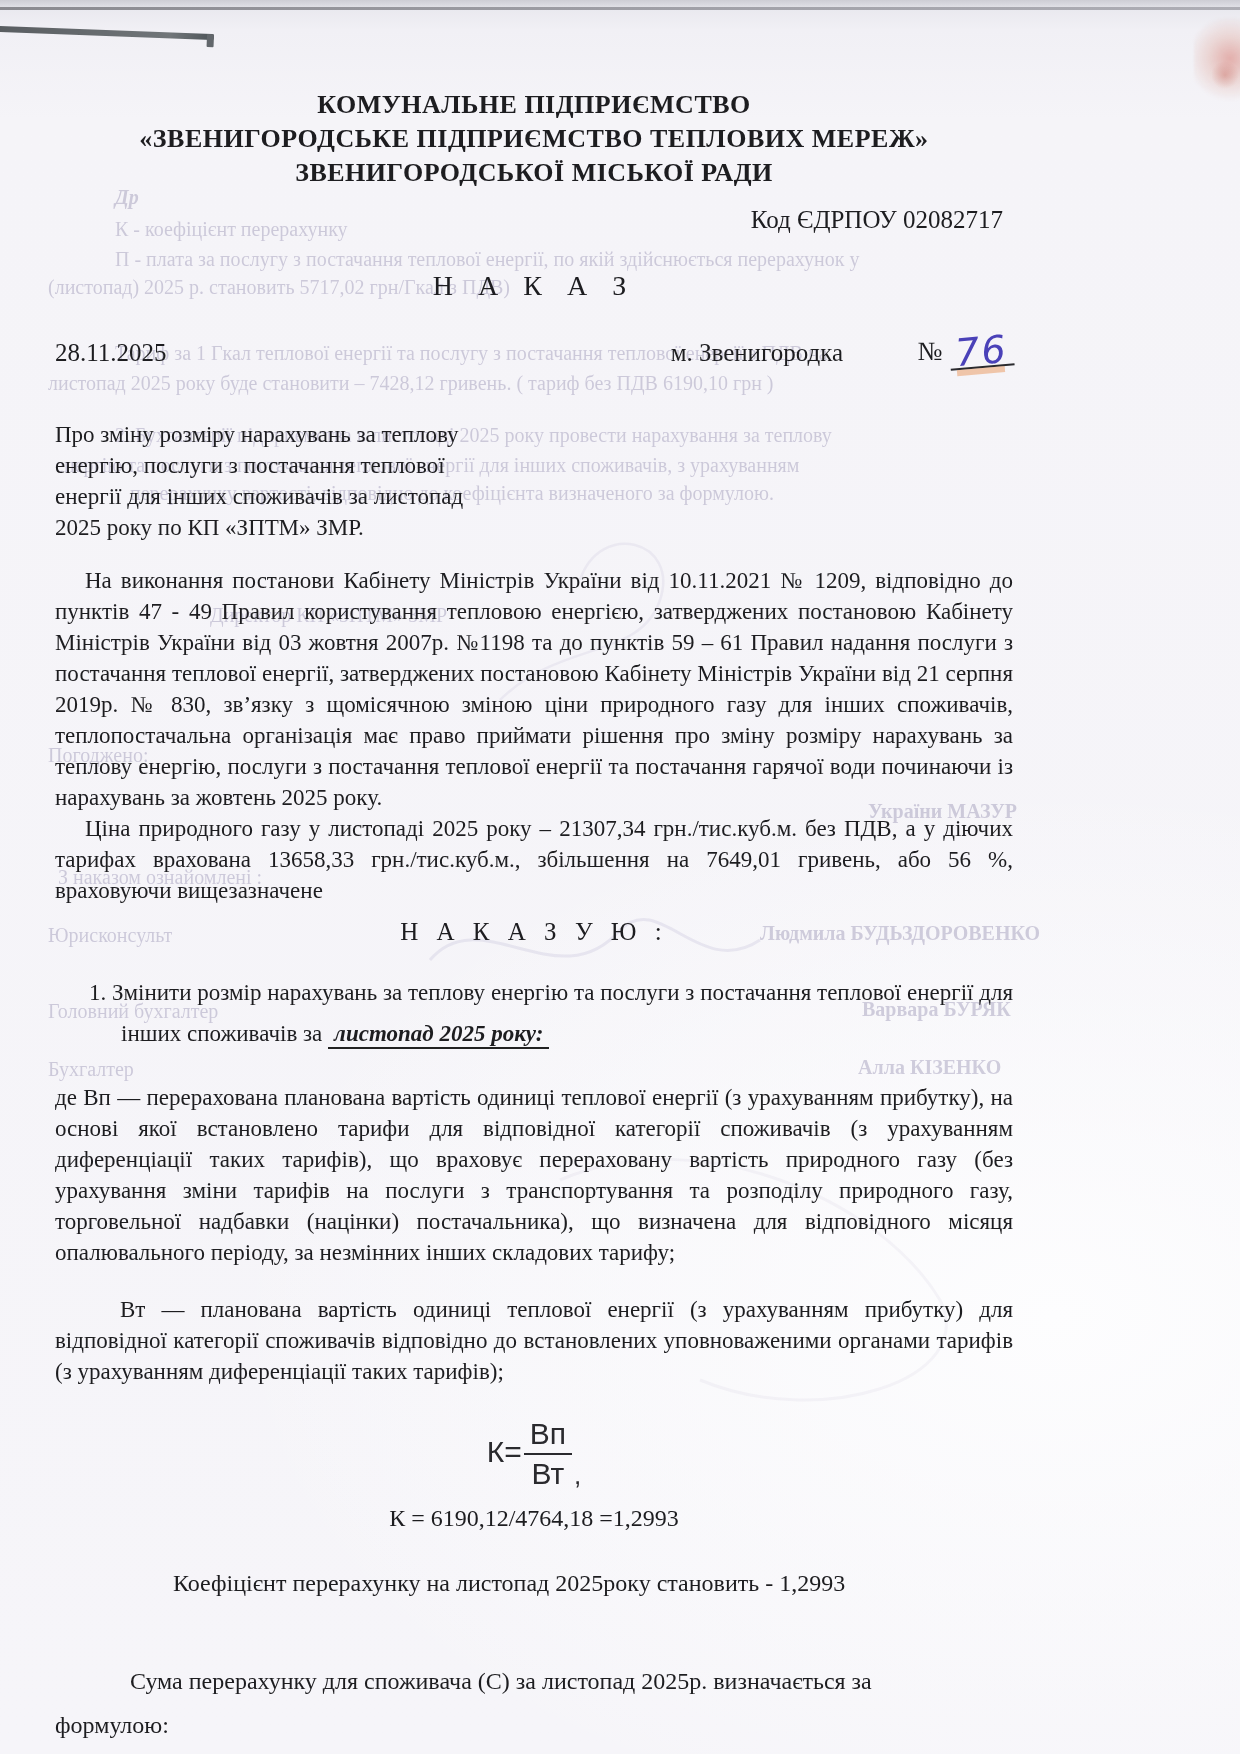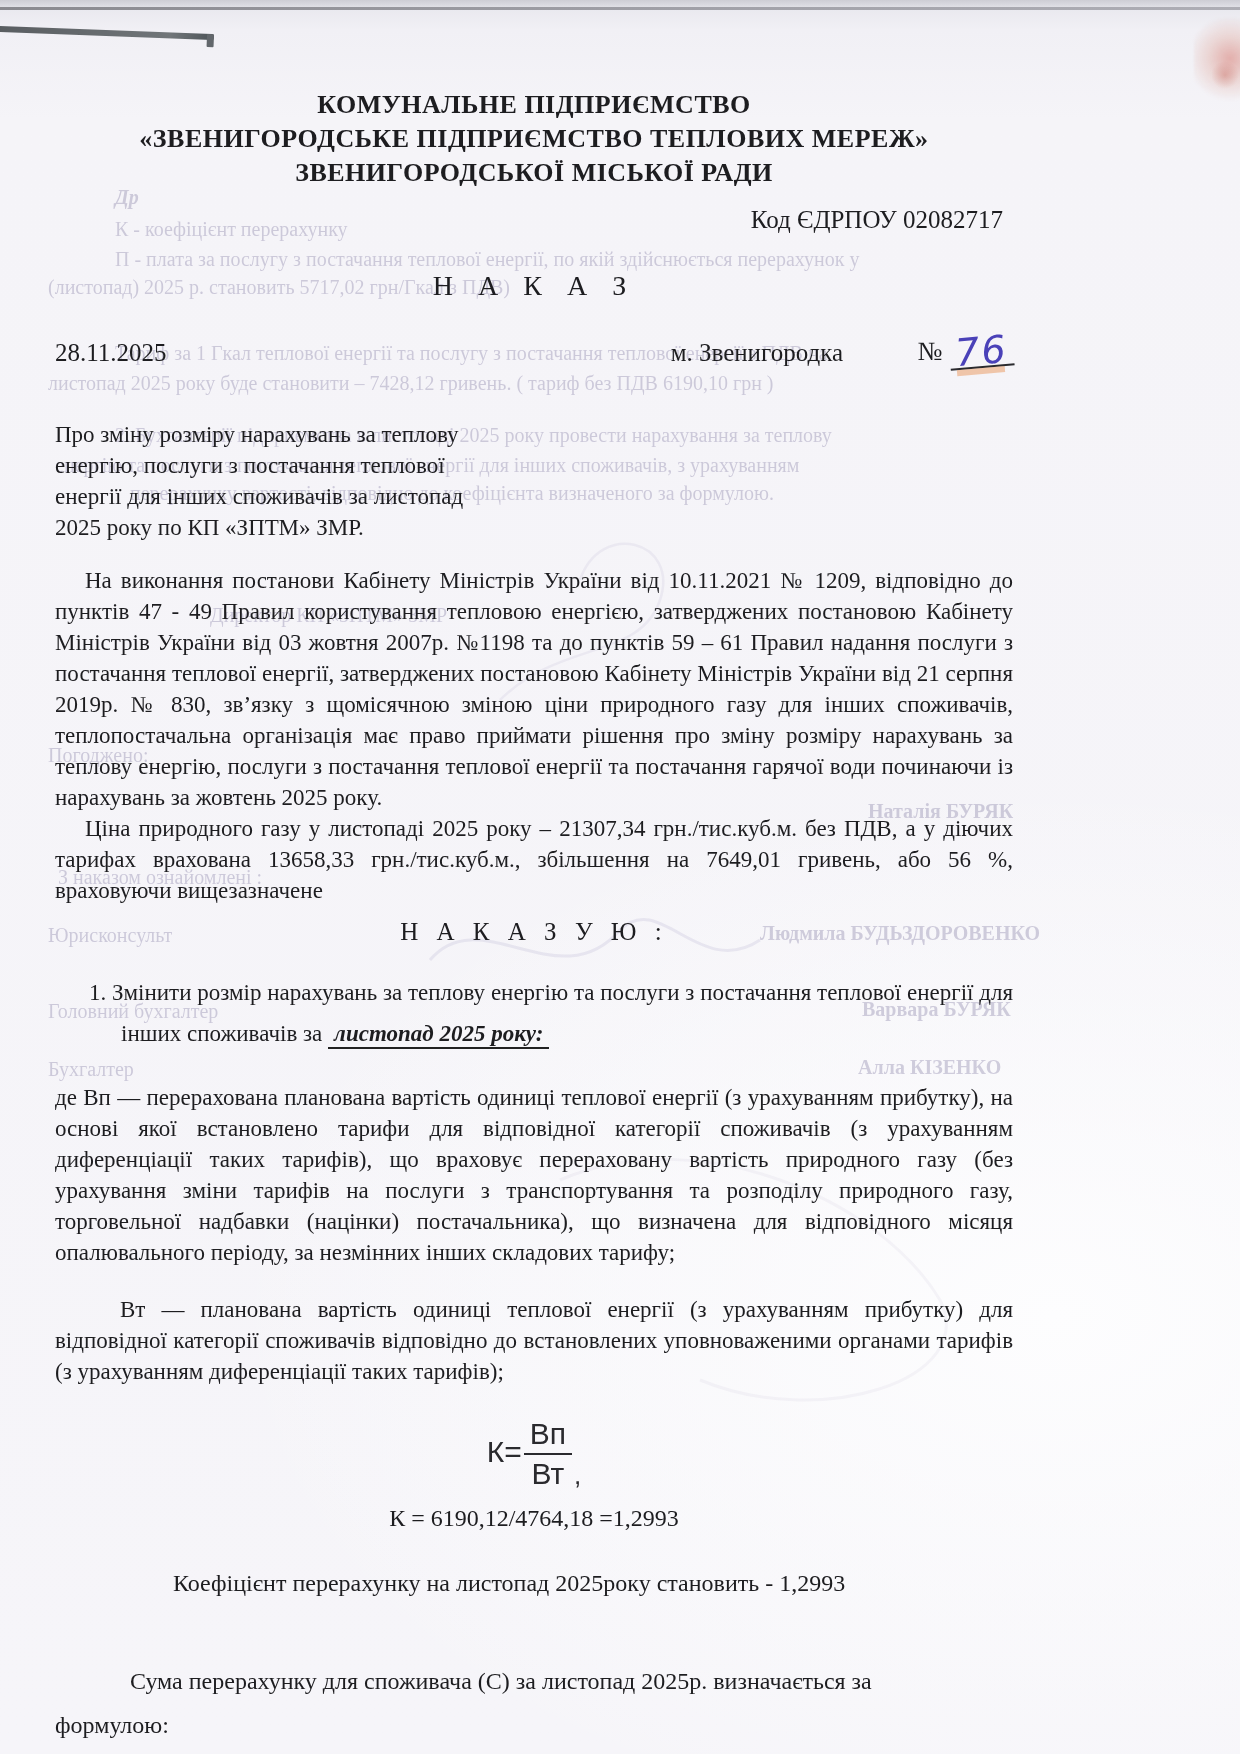--- a/index.html
+++ b/index.html
@@ -99,21 +99,21 @@
       <div class="ghost-line" style="left: 115px; top: 218px;">К - коефіцієнт перерахунку</div>
       <div class="ghost-line" style="left: 115px; top: 248px;">П - плата за послугу з постачання теплової енергії, по якій здійснюється перерахунок у</div>
       <div class="ghost-line" style="left: 48px; top: 276px;">(листопад) 2025 р. становить  5717,02  грн/Гкал з ПДВ)</div>
       <div class="ghost-line" style="left: 115px; top: 342px;">Тариф за 1 Гкал теплової енергії та послугу з постачання теплової енергії  з ПДВ на</div>
       <div class="ghost-line" style="left: 48px; top: 372px;">листопад  2025 року  буде становити –  7428,12 гривень. ( тариф без ПДВ   6190,10 грн )</div>
       <div class="ghost-line" style="left: 115px; top: 424px;">2.  Бухгалтерії  підприємства  в  листопаді  2025  року  провести   нарахування  за  теплову</div>
       <div class="ghost-line" style="left: 55px; top: 454px;">енергію та  послуги  з  постачання  теплової  енергії  для  інших  споживачів,  з  урахуванням</div>
       <div class="ghost-line" style="left: 130px; top: 482px;">перерахунку вартості, відповідно до коефіцієнта визначеного за  формулою.</div>
       <div class="ghost-line" style="left: 210px; top: 604px;">Директор КП «ЗПТМ» ЗМР</div>
       <div class="ghost-line" style="left: 48px; top: 744px;">Погоджено:</div>
-      <div class="ghost-line" style="left: 868px; top: 800px; font-weight: bold;">Наталія БУРЯК</div>
+      <div class="ghost-line" style="left: 868px; top: 800px; font-weight: bold;">України МАЗУР</div>
       <div class="ghost-line" style="left: 58px; top: 866px;">З наказом  ознайомлені :</div>
       <div class="ghost-line" style="left: 48px; top: 924px;">Юрисконсульт</div>
       <div class="ghost-line" style="left: 760px; top: 922px; font-weight: bold;">Людмила БУДЬЗДОРОВЕНКО</div>
       <div class="ghost-line" style="left: 48px; top: 1000px;">Головний бухгалтер</div>
       <div class="ghost-line" style="left: 862px; top: 998px; font-weight: bold;">Варвара БУРЯК</div>
       <div class="ghost-line" style="left: 48px; top: 1058px;">Бухгалтер</div>
       <div class="ghost-line" style="left: 858px; top: 1056px; font-weight: bold;">Алла КІЗЕНКО</div>
     </div>
 
   <svg class="squiggles" width="1240" height="1754">

